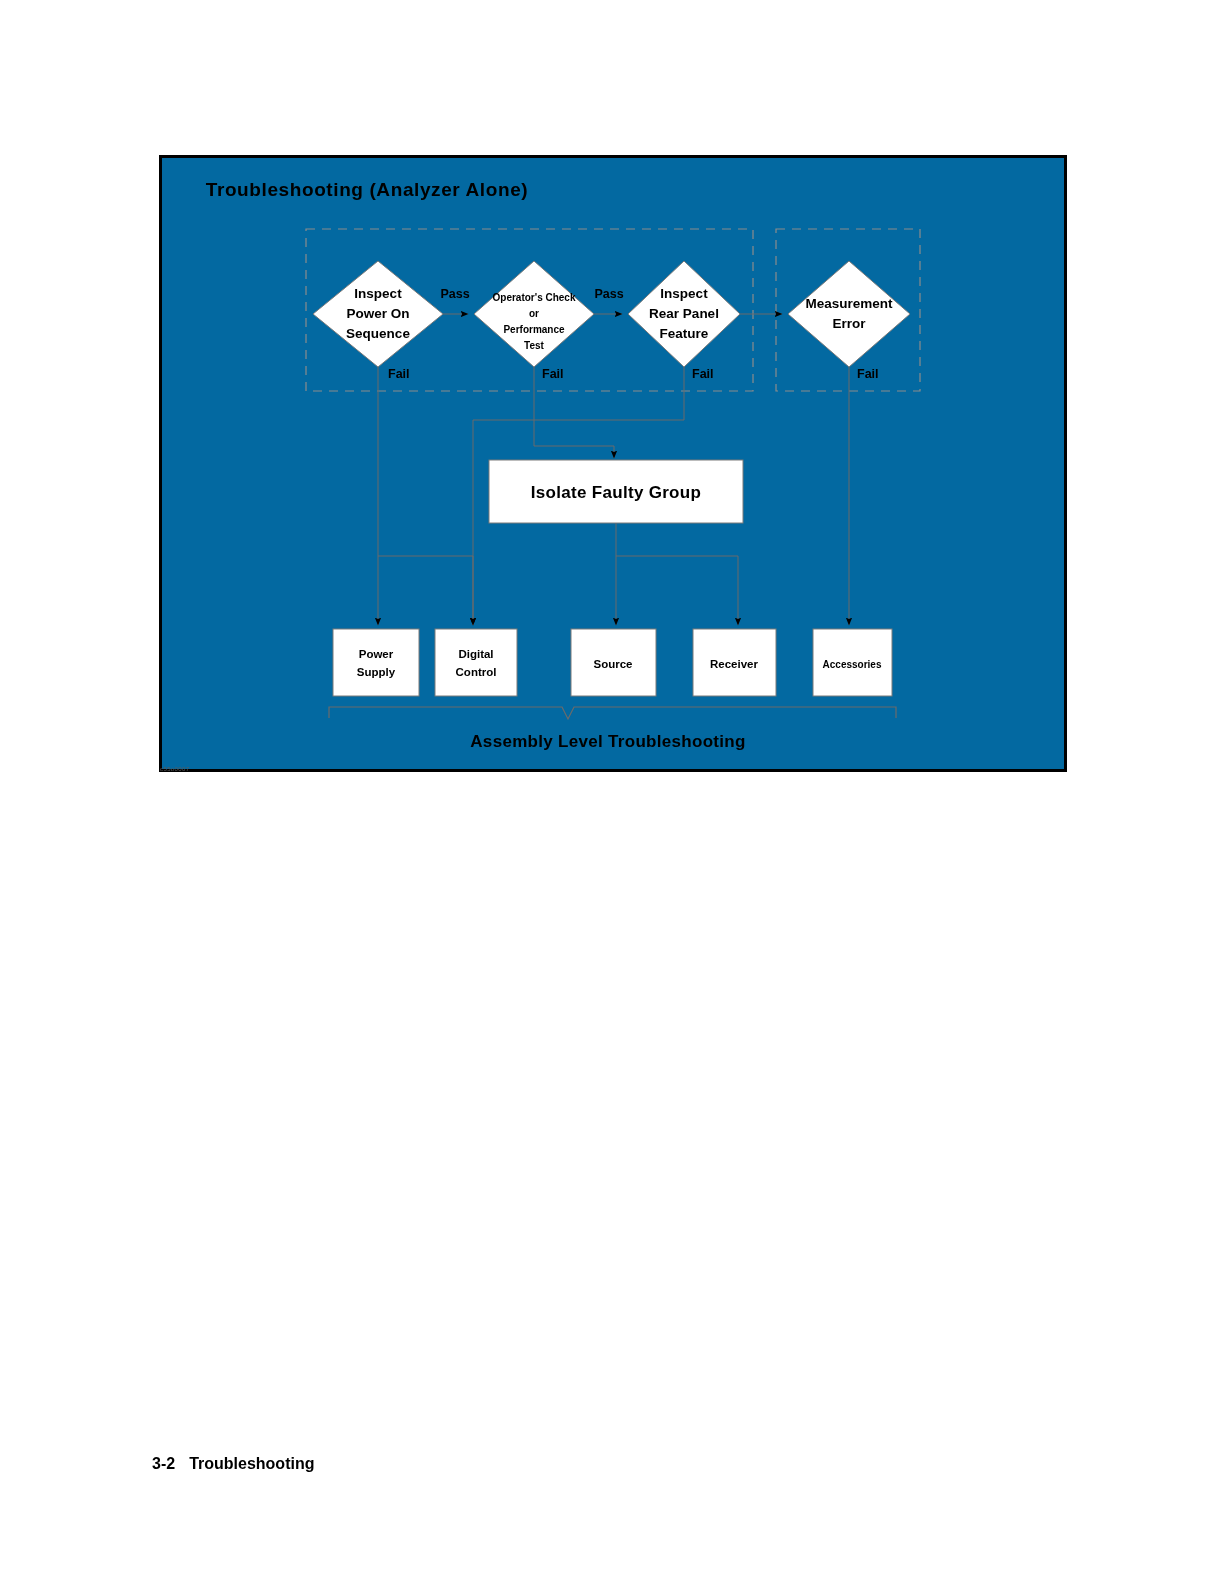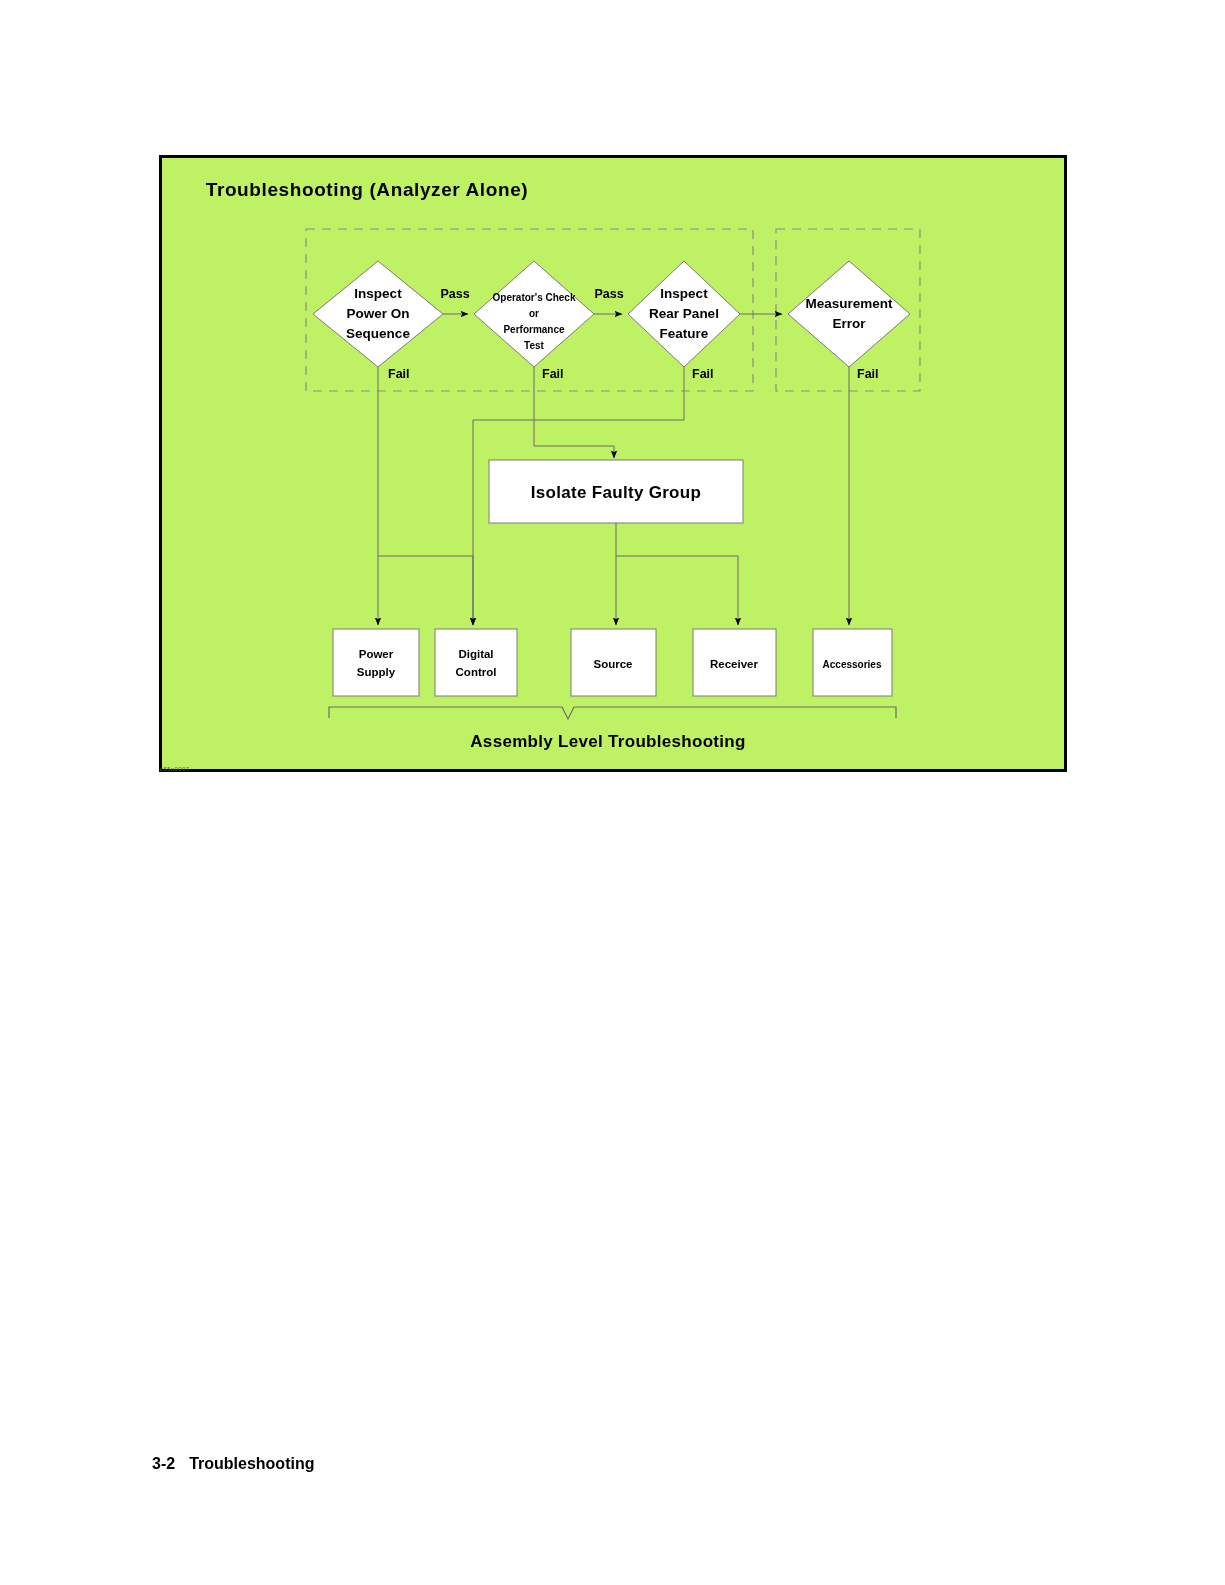--- a/index.html
+++ b/index.html
@@ -21,21 +21,21 @@
     inset: 0;
   }
   
   .figure-frame {
     position: absolute;
     left: 159px;
     top: 155px;
     width: 908px;
     height: 617px;
     border: 3px solid #000000;
-    background: #bef264;
+    background: #0369a1;
     box-sizing: border-box;
   }
   .figure-svg {
     position: absolute;
     left: 0;
     top: 0;
     display: block;
   }
   
   .artwork-id {

